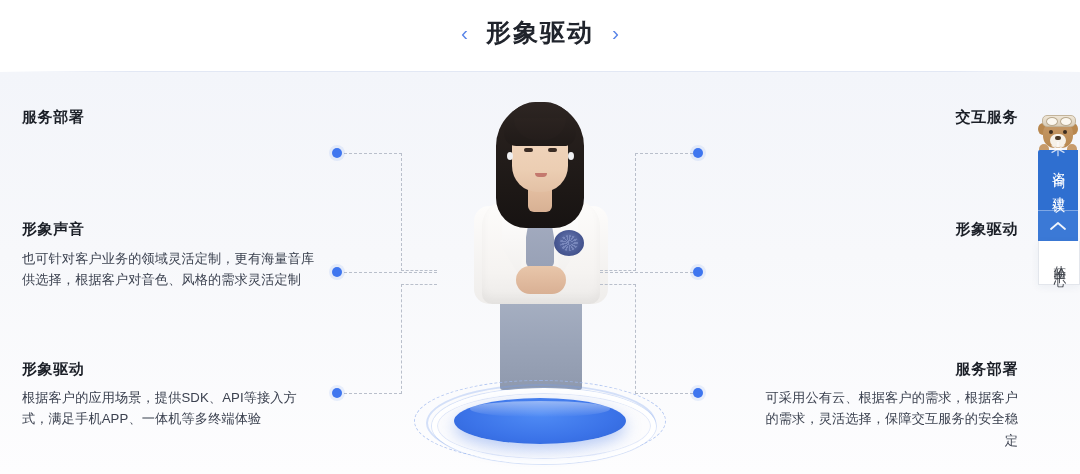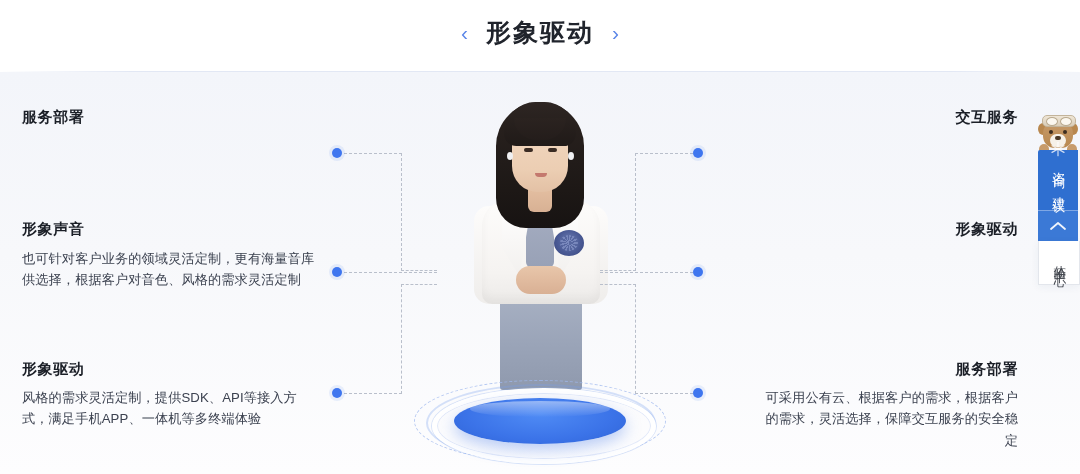--- a/index.html
+++ b/index.html
@@ -209,21 +209,21 @@
   <div class="col col-left">
     <div class="feat feat-left f1">
       <p class="feat-title">服务部署</p>
     </div>
     <div class="feat feat-left f2">
       <p class="feat-title">形象声音</p>
       <p class="feat-desc">也可针对客户业务的领域灵活定制，更有海量音库供选择，根据客户对音色、风格的需求灵活定制</p>
     </div>
     <div class="feat feat-left f3">
       <p class="feat-title">形象驱动</p>
-      <p class="feat-desc">风格的需求灵活定制，提供SDK、API等接入方式，满足手机APP、一体机等多终端体验</p>
+      <p class="feat-desc">根据客户的应用场景，提供SDK、API等接入方式，满足手机APP、一体机等多终端体验</p>
     </div>
   </div>
 
   <div class="col col-right">
     <div class="feat feat-right f1">
       <p class="feat-title">交互服务</p>
     </div>
     <div class="feat feat-right f2">
       <p class="feat-title">形象驱动</p>
     </div>

